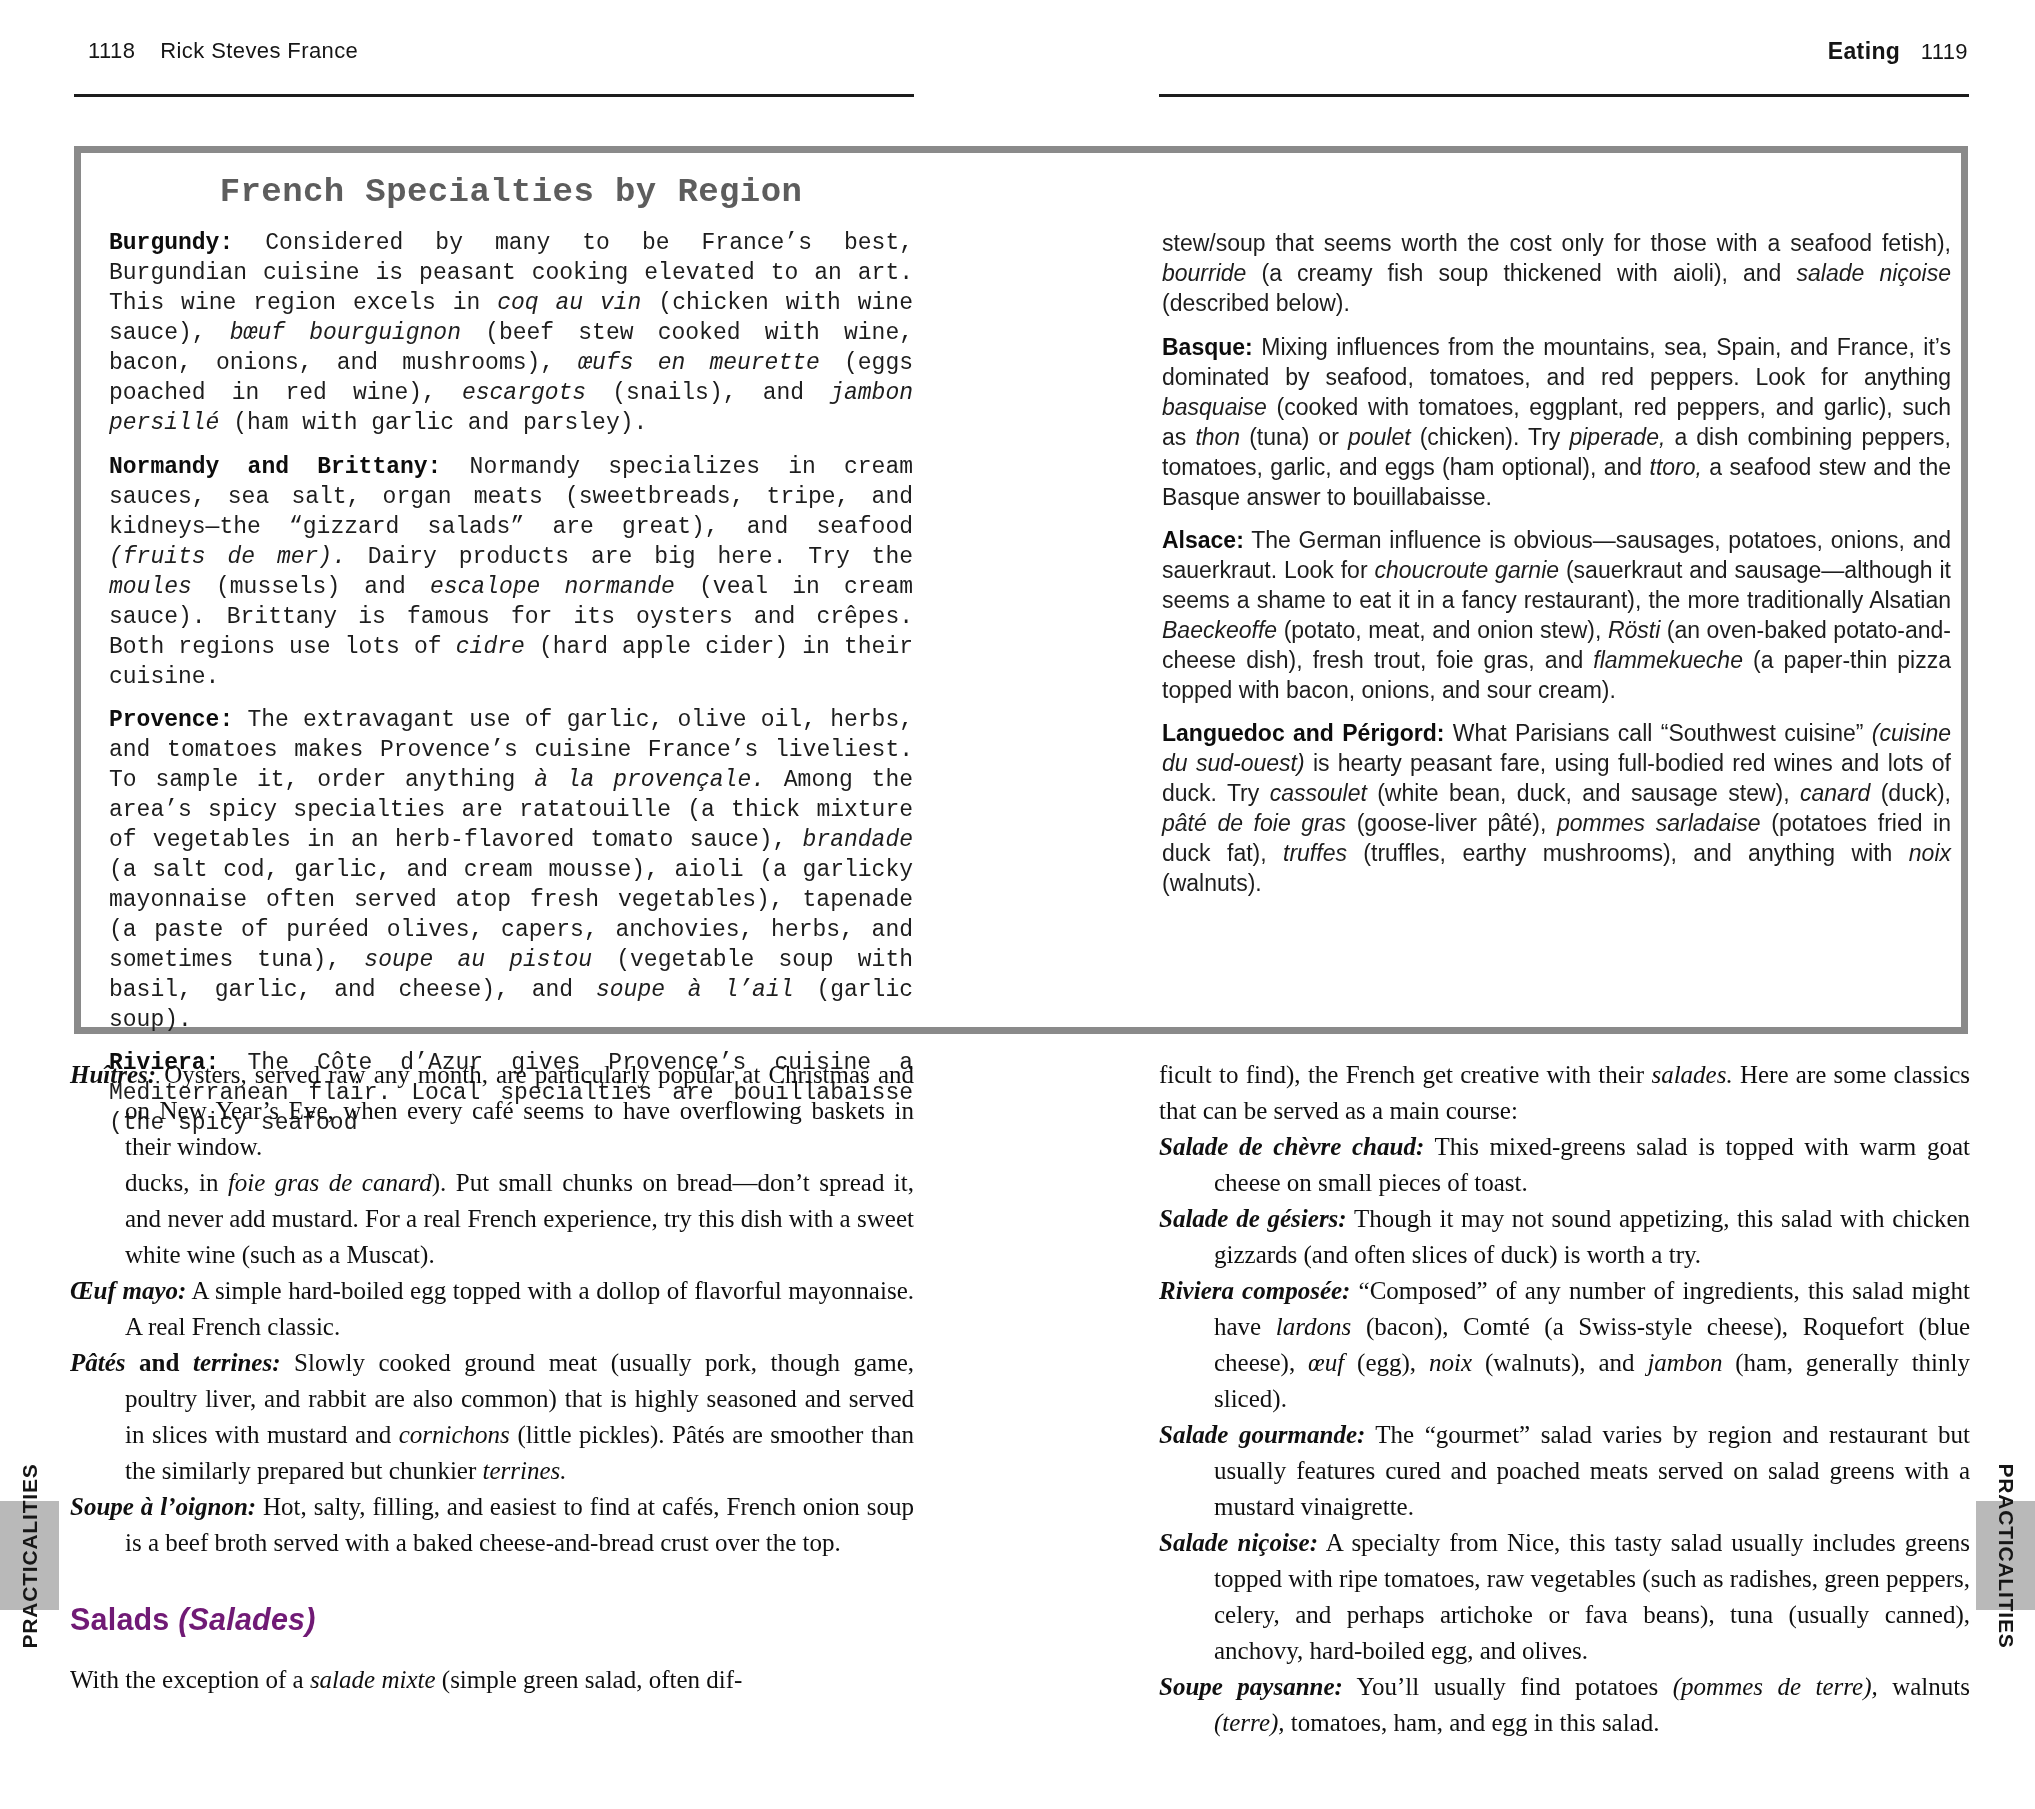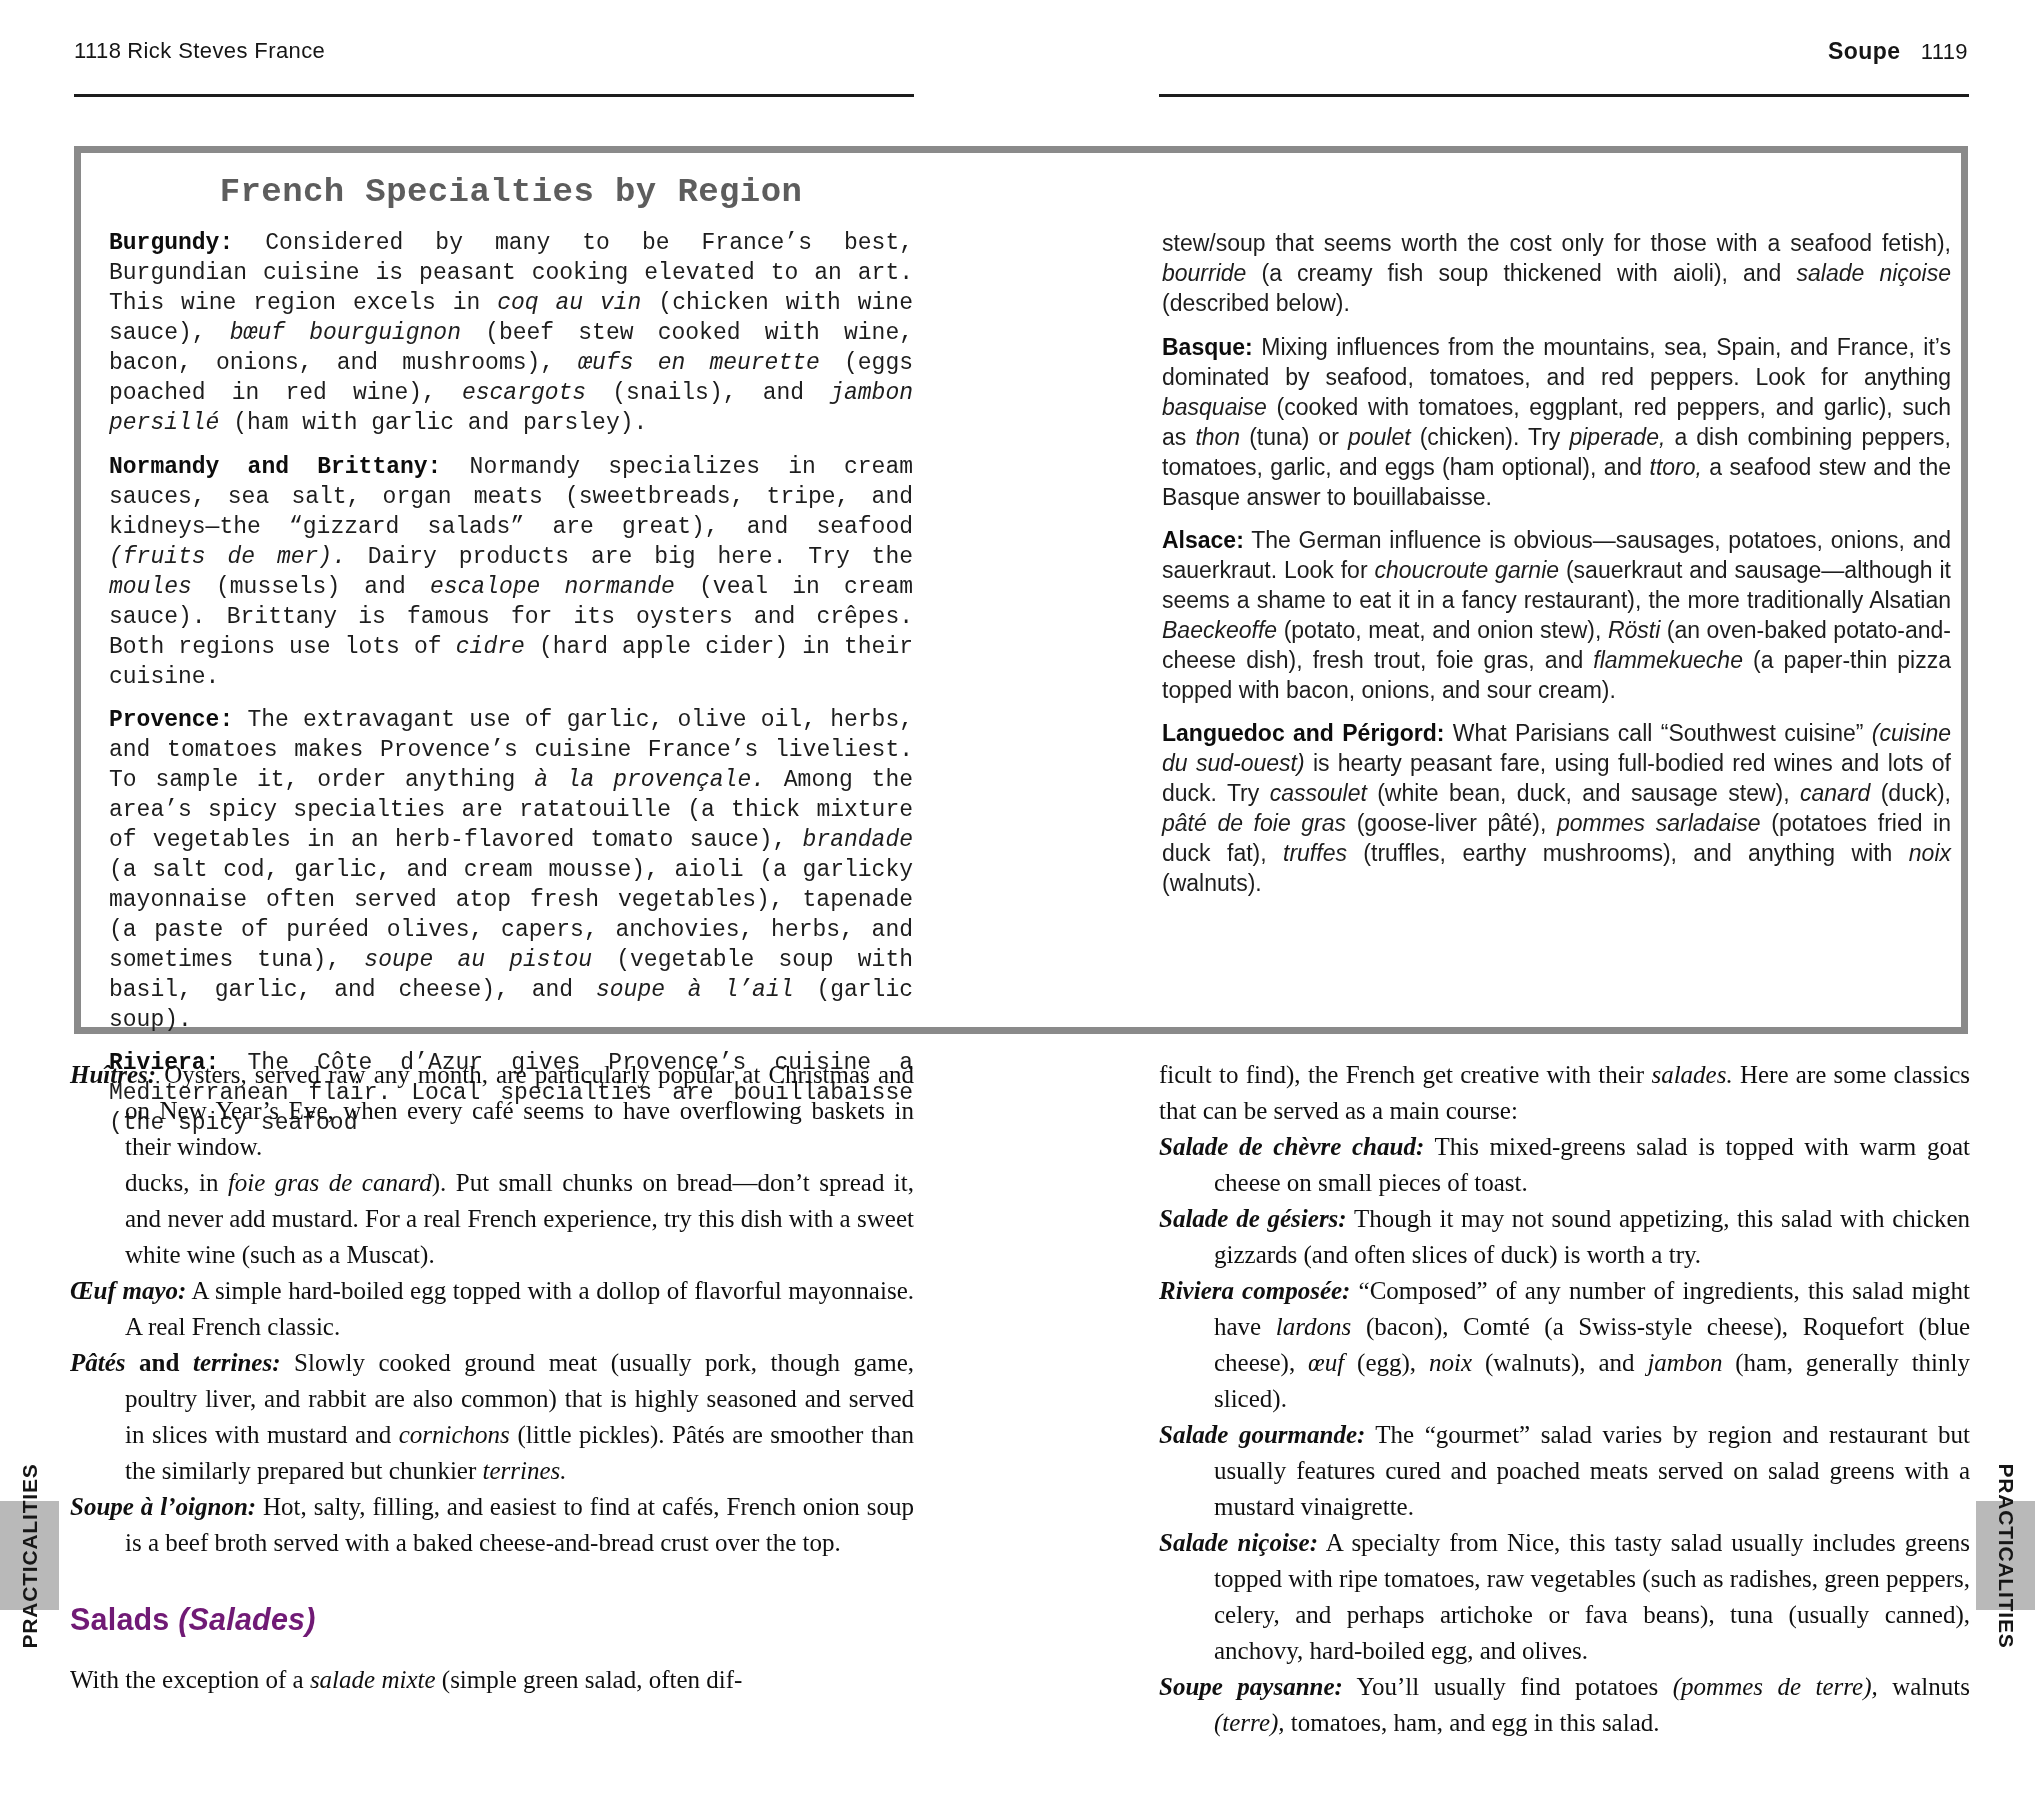--- a/index.html
+++ b/index.html
@@ -5,21 +5,21 @@
   * { margin:0; padding:0; box-sizing:border-box; }
   html,body { background:#ffffff; }
   .page {
     position:relative; width:2035px; height:1809px; background:#ffffff;
     font-family:"Liberation Sans", sans-serif; color:#141414; overflow:hidden;
   }
 
   
   .running-head { position:absolute; top:38px; display:flex; align-items:baseline;
     font-size:22px; letter-spacing:0.4px; color:#151515; }
-  .running-head-left { left:74px; gap:6px; }
+  .running-head-left { left:88px; gap:25px; }
   .running-head-right { right:67px; gap:20.4px; }
   .running-head .section-bold { font-weight:bold; font-size:23px; }
   .head-rule { position:absolute; top:94px; height:3.1px; background:#1c1c1c; }
   .head-rule-left { left:74px; width:840px; }
   .head-rule-right { left:1159px; width:810px; }
 
   
   .spec-box {
     position:absolute; left:74px; top:146px; width:1894px; height:888px;
     border:7.8px solid #8a8a8a; background:#ffffff;
@@ -73,21 +73,21 @@
 </head>
 <body>
 
 <div class="page">
 
   <div class="running-head running-head-left">
     <span>1118</span>
     <span>Rick Steves France</span>
   </div>
   <div class="running-head running-head-right">
-    <span class="section-bold">Soupe</span>
+    <span class="section-bold">Eating</span>
     <span>1119</span>
   </div>
   <div class="head-rule head-rule-left"></div>
   <div class="head-rule head-rule-right"></div>
 
   <section class="spec-box">
     <div class="spec-cols">
       <div class="spec-col spec-col-left">
         <h2 class="spec-title">French Specialties by Region</h2>
         <div>

